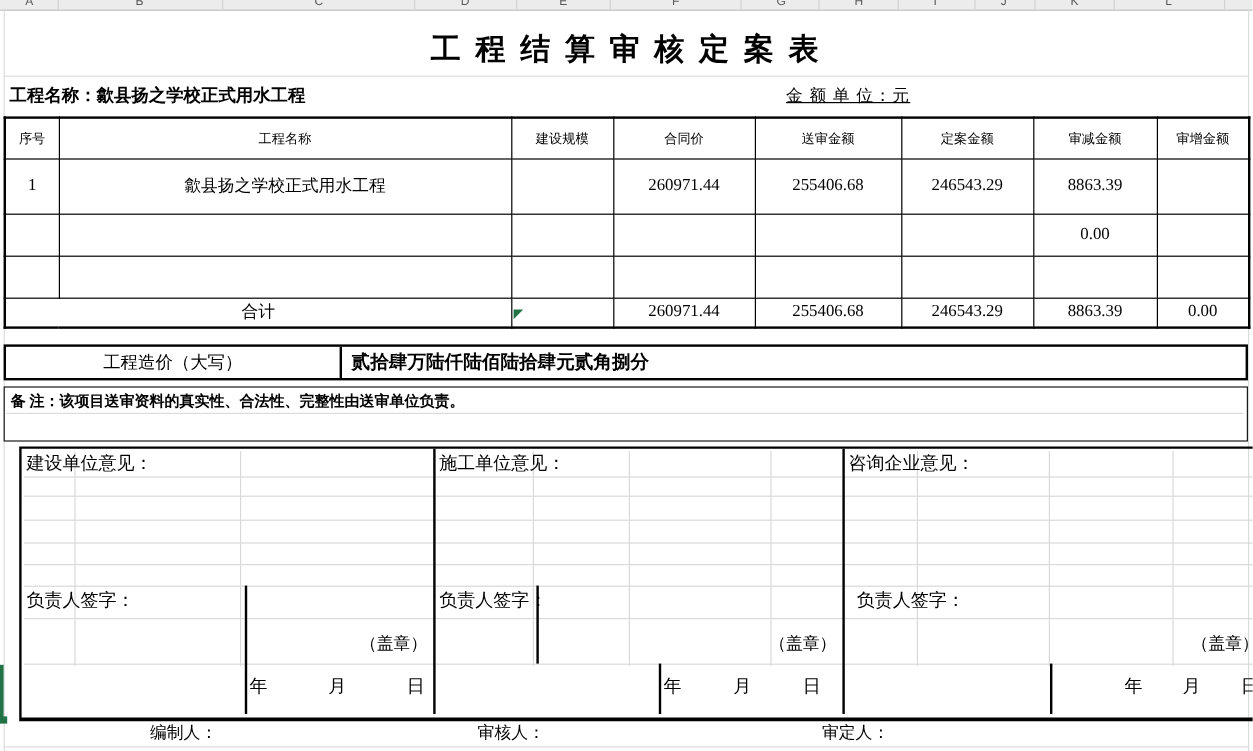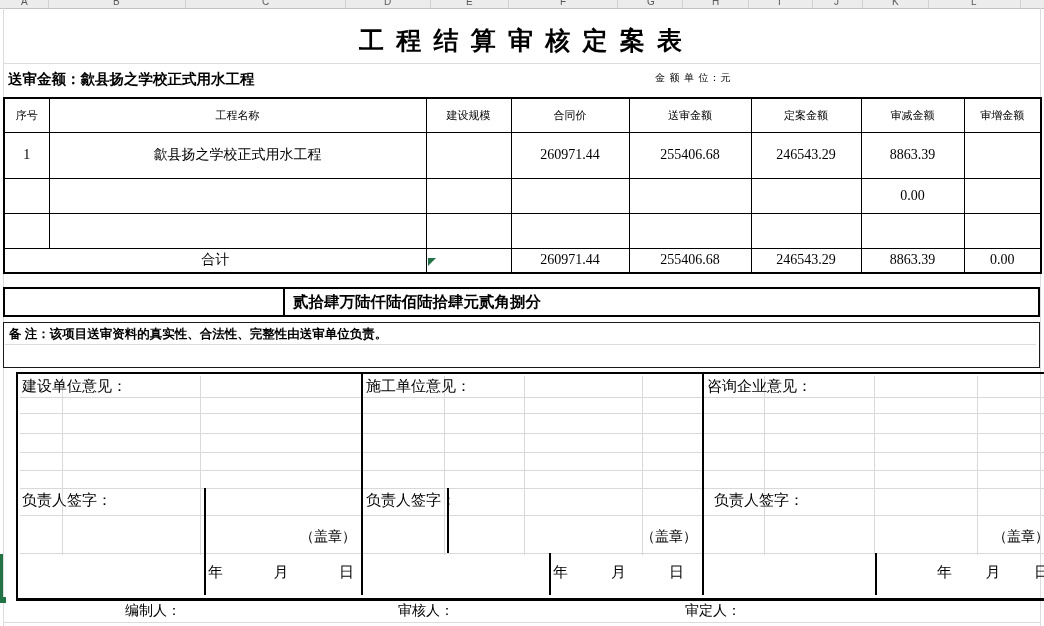--- a/index.html
+++ b/index.html
@@ -13,21 +13,21 @@
          border-bottom:1px solid #c3c3c3;overflow:hidden;}
   .ruler-letter{position:absolute;top:-4px;font-family:"Liberation Sans","DejaVu Sans",sans-serif;
                 font-size:10px;color:#5a5a5a;}
   .ruler-sep{position:absolute;top:0;width:1px;height:8px;background:#d2d2d2;}
   
   .gridline-h{position:absolute;height:1px;background:#dcdcdc;}
   .gridline-v{position:absolute;width:1px;background:#dcdcdc;}
   
   #title{left:4px;top:24px;width:1036px;text-align:center;font-size:25px;font-weight:bold;letter-spacing:3px;}
   #proj{left:8px;top:70px;font-size:14.5px;font-weight:bold;}
-  #unit{left:655px;top:71px;font-size:10px;letter-spacing:1px;}
+  #unit{left:655px;top:71px;font-size:14px;letter-spacing:1px;text-decoration:underline;}
   
   #maintable{position:absolute;left:3px;top:97px;border-collapse:collapse;table-layout:fixed;
              border:2px solid #000;font-size:14px;}
   #maintable td,#maintable th{border:1px solid #000;padding:0 3px;overflow:hidden;
              font-weight:normal;text-align:center;vertical-align:middle;}
   #maintable th{font-size:11px;}
   tr.rh{height:34px;} tr.r1{height:46px;} tr.r2{height:35px;} tr.r3{height:35px;} tr.rt{height:25px;}
   
   #costbox{left:3px;top:287px;width:1033px;height:26px;border:2px solid #000;}
   #costlabel{left:0;top:4px;width:278px;text-align:center;font-size:14.5px;}
@@ -82,21 +82,21 @@
       <i class="ruler-sep" style="left:862px"></i>
     <i class="ruler-sep" style="left:928px"></i>
       <i class="ruler-sep" style="left:1020px"></i>
   </div>
 
   <div class="gridline-v" style="left:3px;top:8px;height:618px"></div>
   <div class="gridline-v" style="left:1040px;top:8px;height:618px"></div>
   <div class="gridline-h" style="left:3px;top:63px;width:1037px"></div>
 
   <div class="abs" id="title">工 程 结 算 审 核 定 案 表</div>
-  <div class="abs" id="proj">送审金额：歙县扬之学校正式用水工程</div>
+  <div class="abs" id="proj">工程名称：歙县扬之学校正式用水工程</div>
   <div class="abs" id="unit">金 额 单 位：元</div>
 
   <table id="maintable">
     <colgroup>
       <col style="width:45px">
         <col style="width:377px">
         <col style="width:85px">
         <col style="width:118px">
       <col style="width:122px">
         <col style="width:110px">
@@ -152,20 +152,21 @@
       <td>246543.29</td>
       <td>8863.39</td>
       <td>0.00</td>
     </tr>
   </tbody>
     </table>
 
   <div class="abs" id="err-triangle"></div>
 
   <div class="abs" id="costbox">
+    <div class="abs" id="costlabel">工程造价（大写）</div>
     <div id="costdivider"></div>
     <div class="abs" id="costvalue">贰拾肆万陆仟陆佰陆拾肆元贰角捌分</div>
   </div>
 
   <div class="abs" id="notesbox">
     <div class="noteline" style="top:3px">备  注：该项目送审资料的真实性、合法性、完整性由送审单位负责。</div>
     <div class="gridline-h" style="left:1px;top:21px;width:1031px"></div>
   </div>
 
   <div class="abs" id="opinions">

